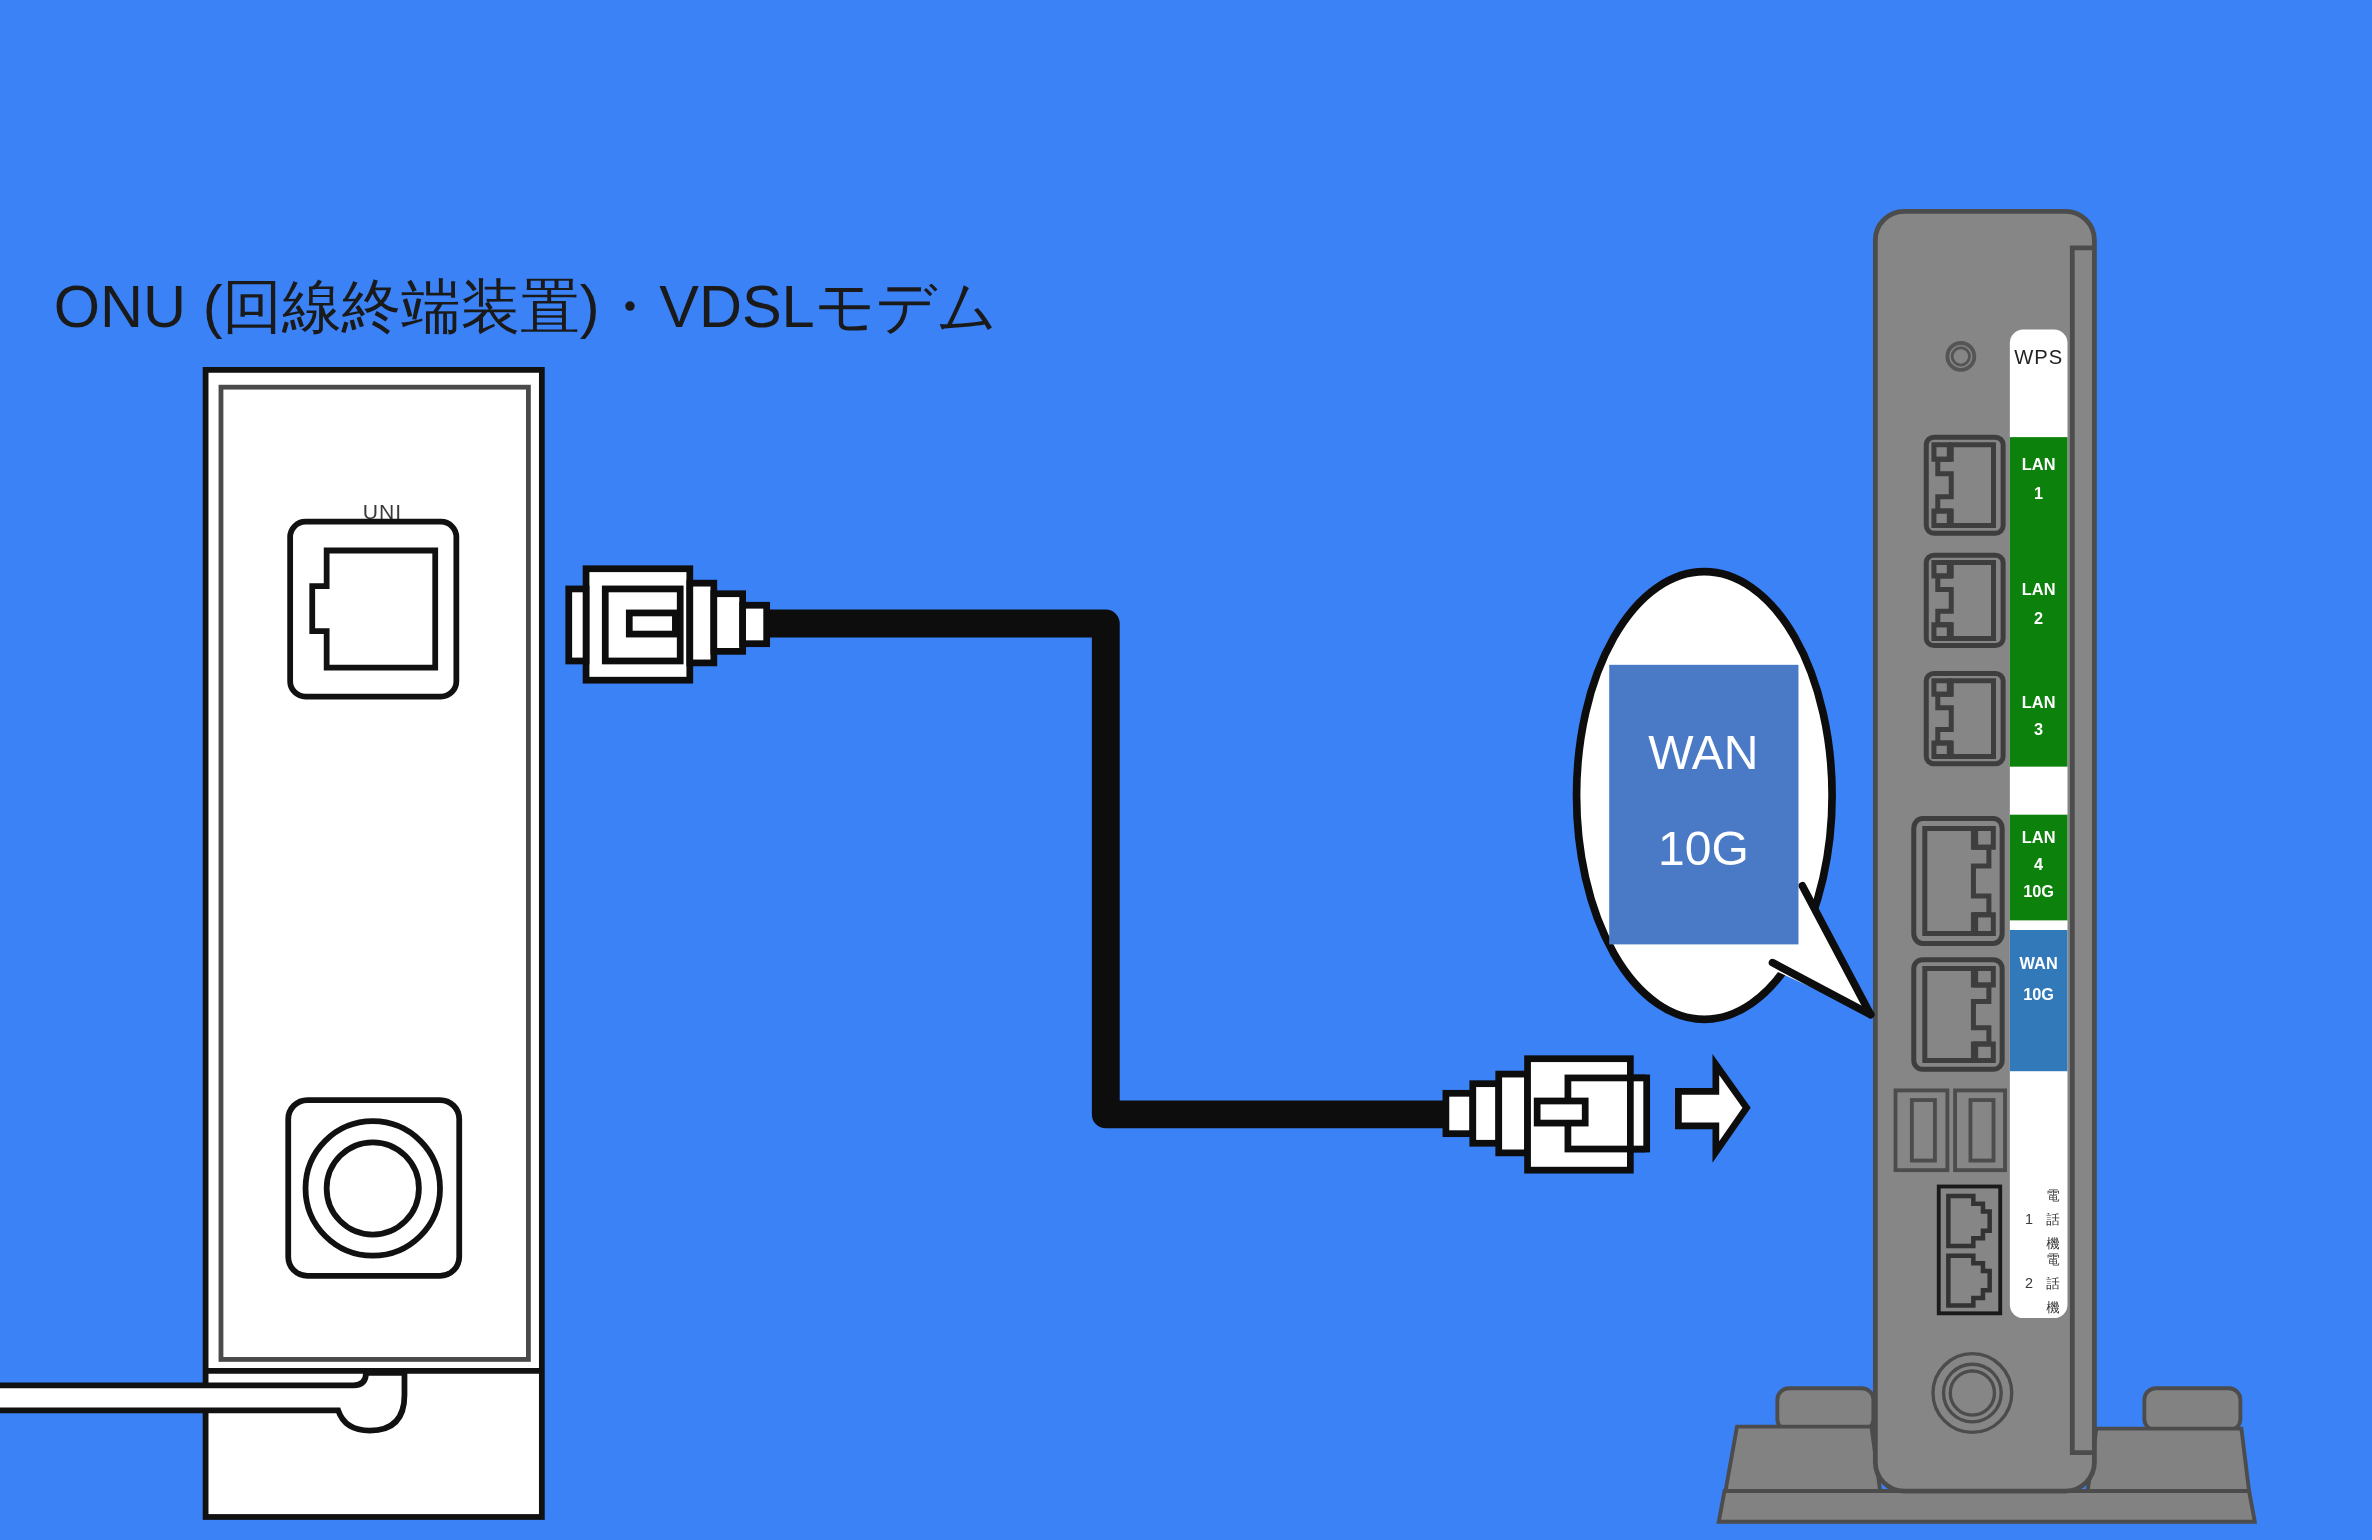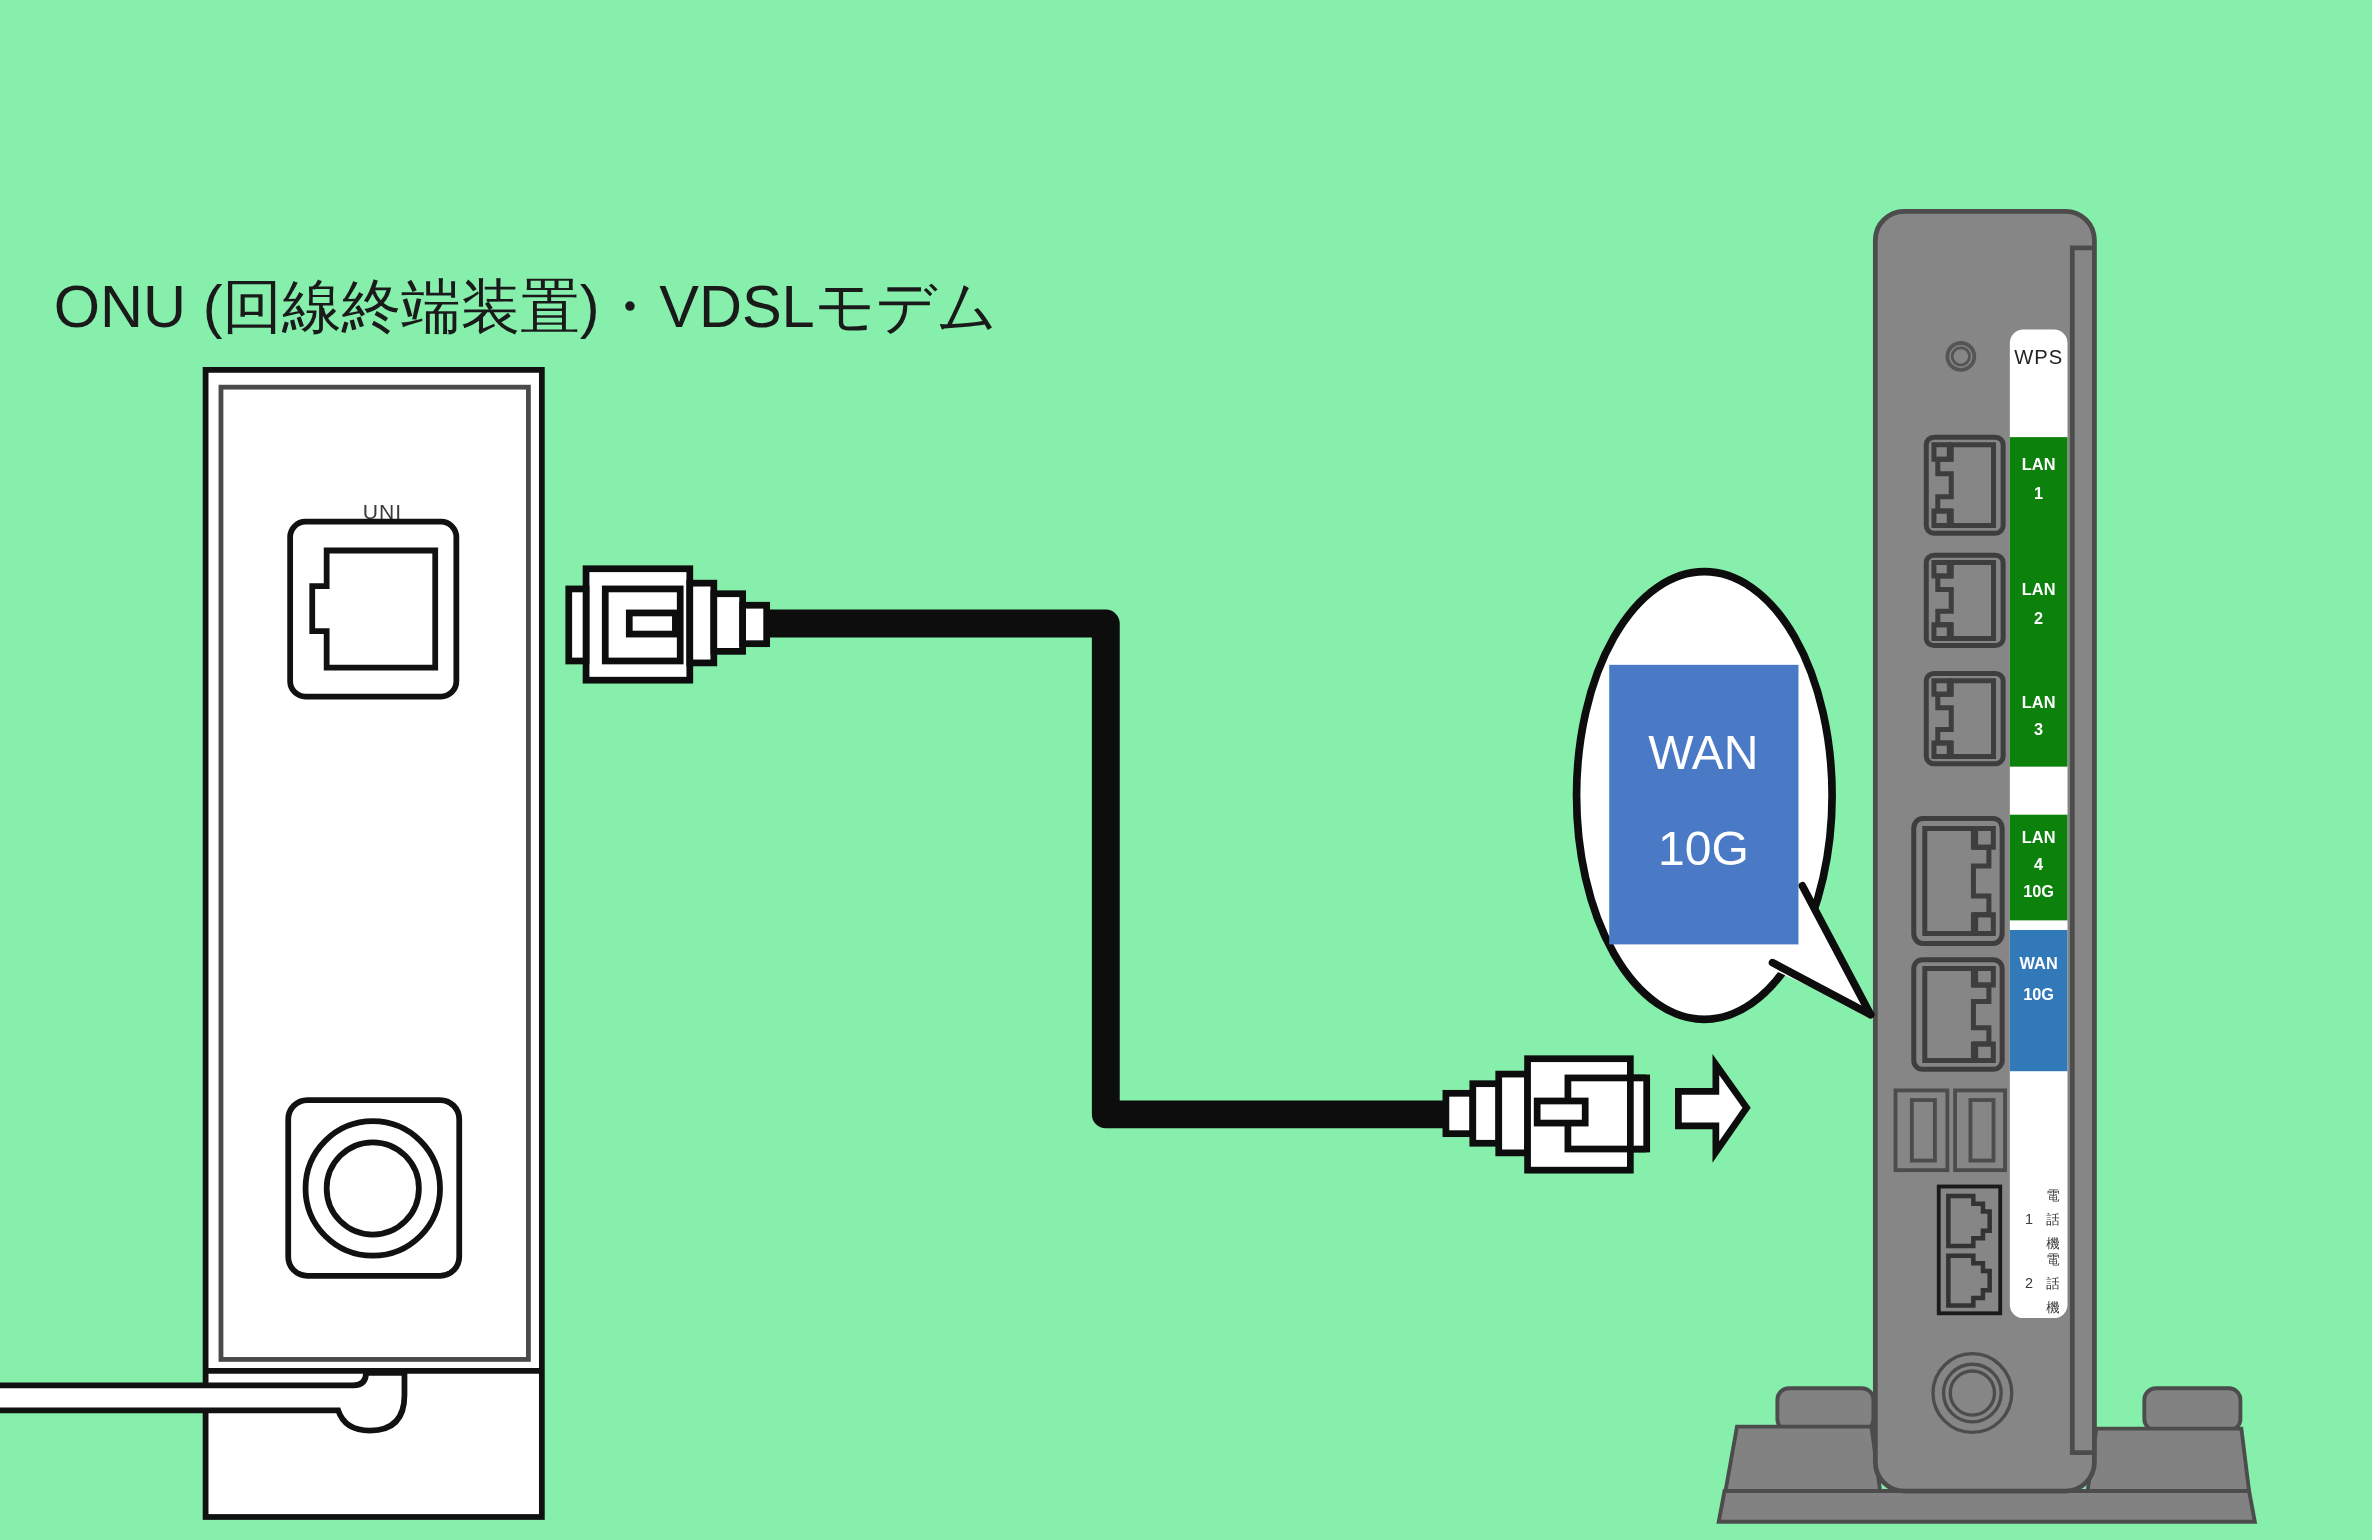--- a/index.html
+++ b/index.html
@@ -1,16 +1,16 @@
 <!DOCTYPE html>
 <html><head>
 <meta charset="utf-8">
 <style>
   html,body{margin:0;padding:0;background:#ffffff;}
-  .stage{position:relative;width:2373px;height:1541px;background:#86efac;overflow:hidden;
+  .stage{position:relative;width:2373px;height:1541px;background:#3b82f6;overflow:hidden;
          font-family:"Liberation Sans","DejaVu Sans",sans-serif;}
   svg{display:block;}
   text{font-family:"Liberation Sans","DejaVu Sans",sans-serif;}
   .title-text{font-size:62px;fill:#1a1a1a;}
   .uni-text{font-size:22px;fill:#3a3a3a;letter-spacing:1px;}
   .strip-label{font-size:17px;font-weight:bold;fill:#ffffff;text-anchor:middle;}
   .wps-text{font-size:21px;fill:#222222;text-anchor:middle;letter-spacing:1px;}
   .phone-kanji{font-size:14px;fill:#3a3a3a;text-anchor:middle;}
   .phone-num{font-size:15px;fill:#3a3a3a;text-anchor:middle;}
   .balloon-text{font-size:50px;fill:#ffffff;text-anchor:middle;}

